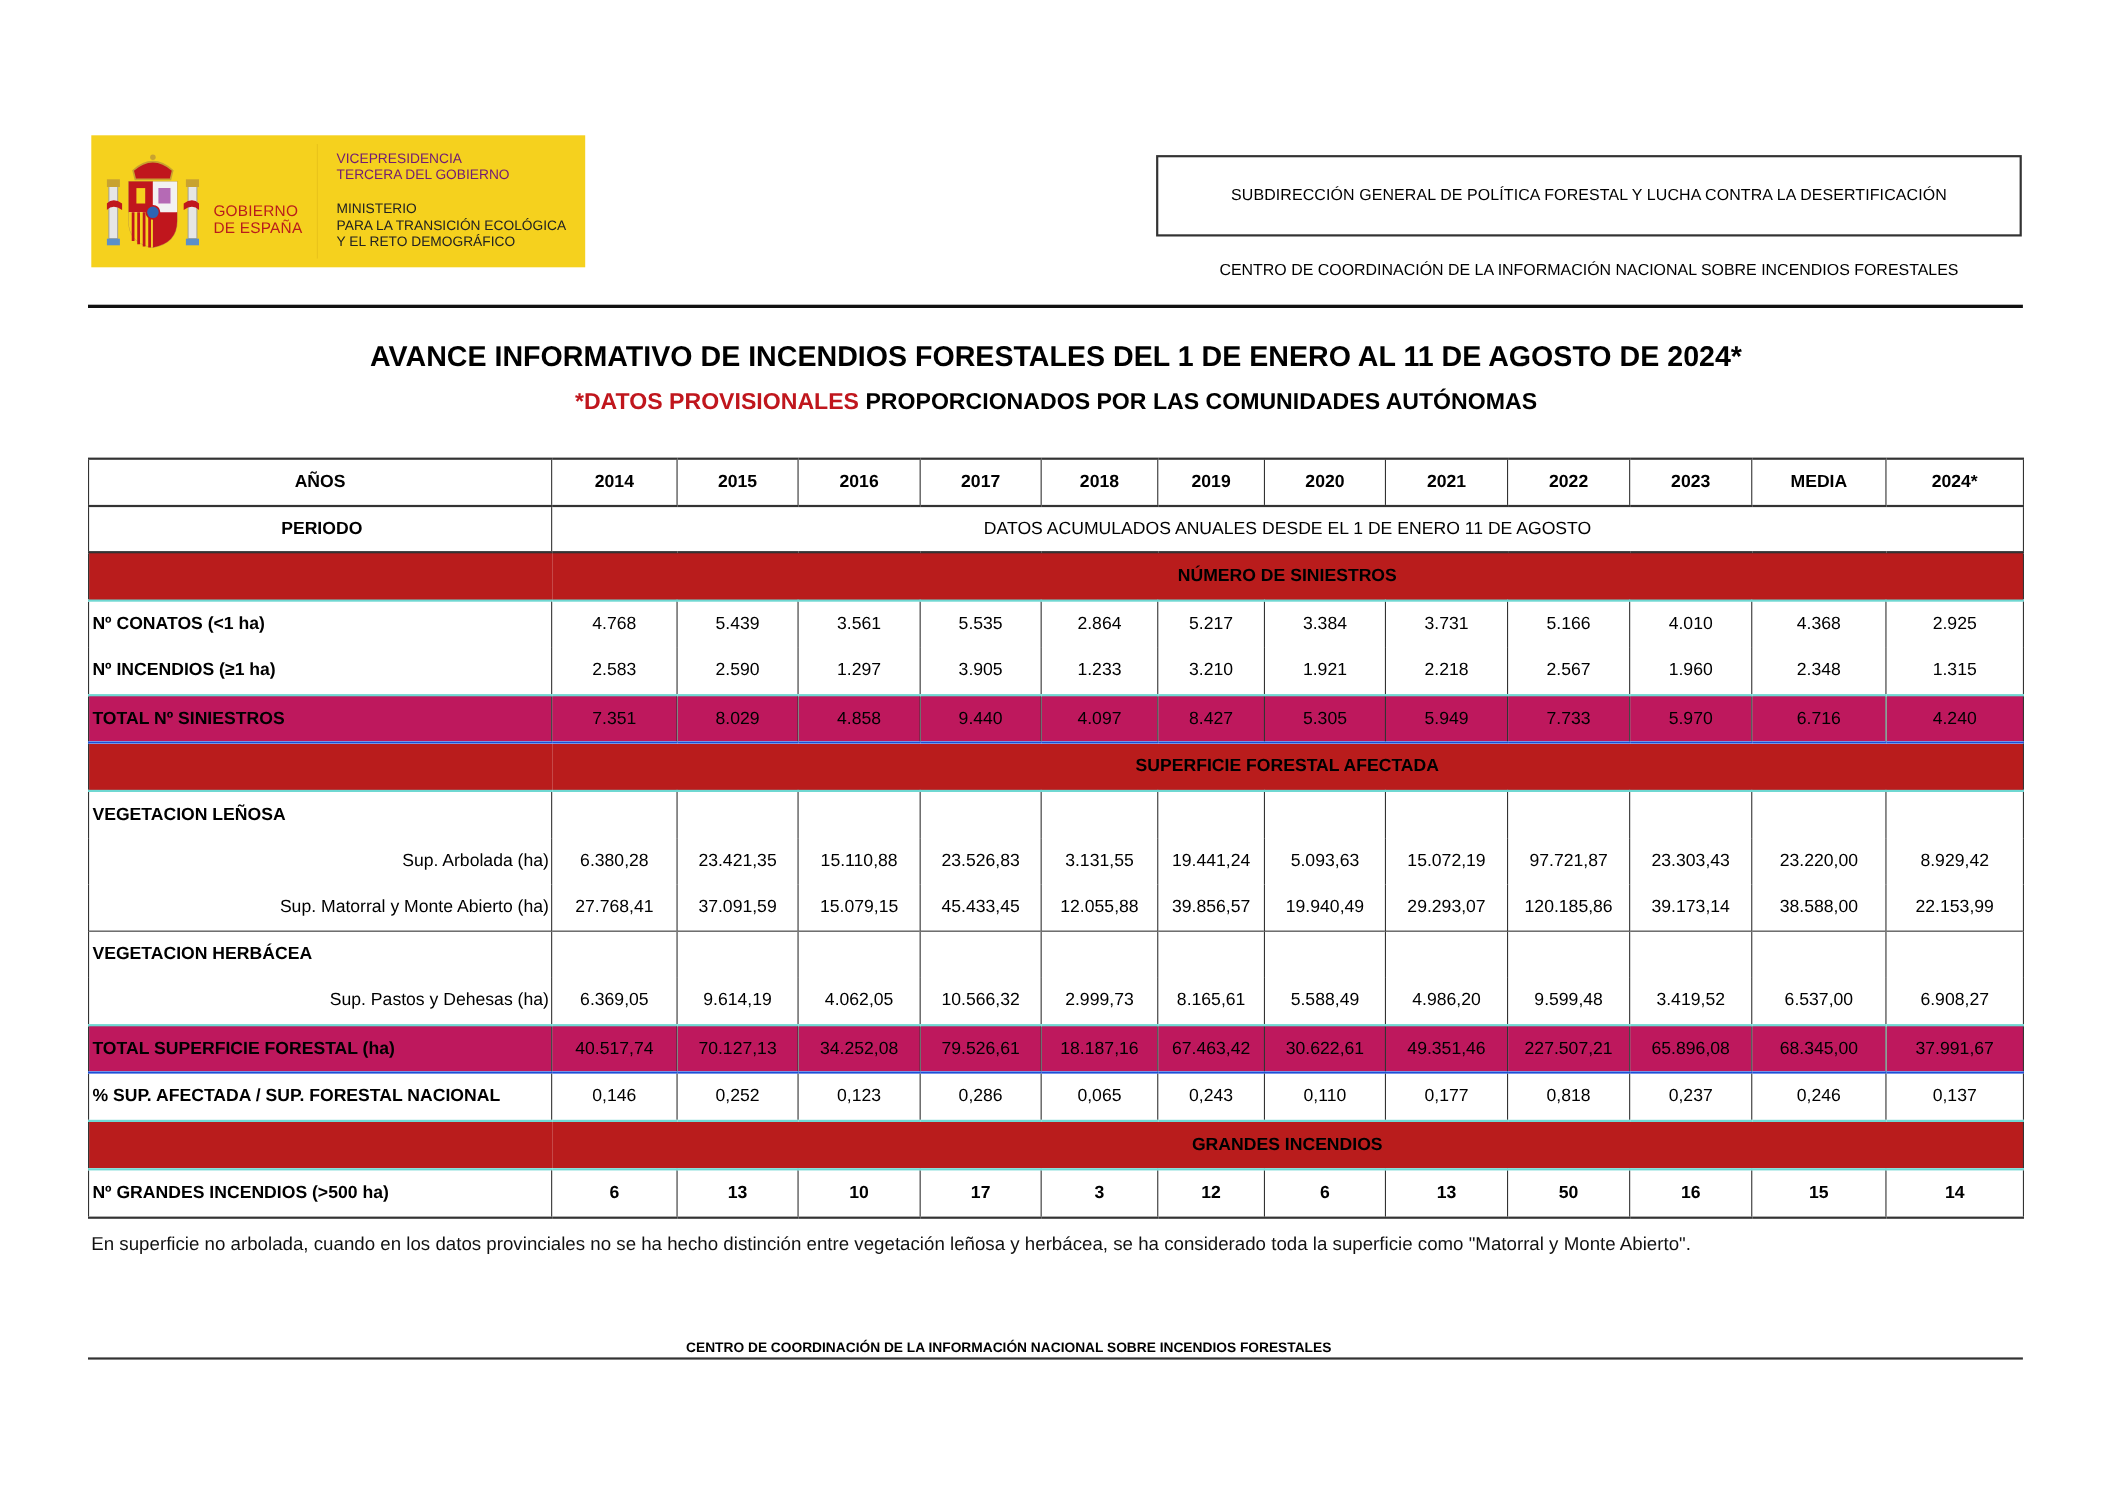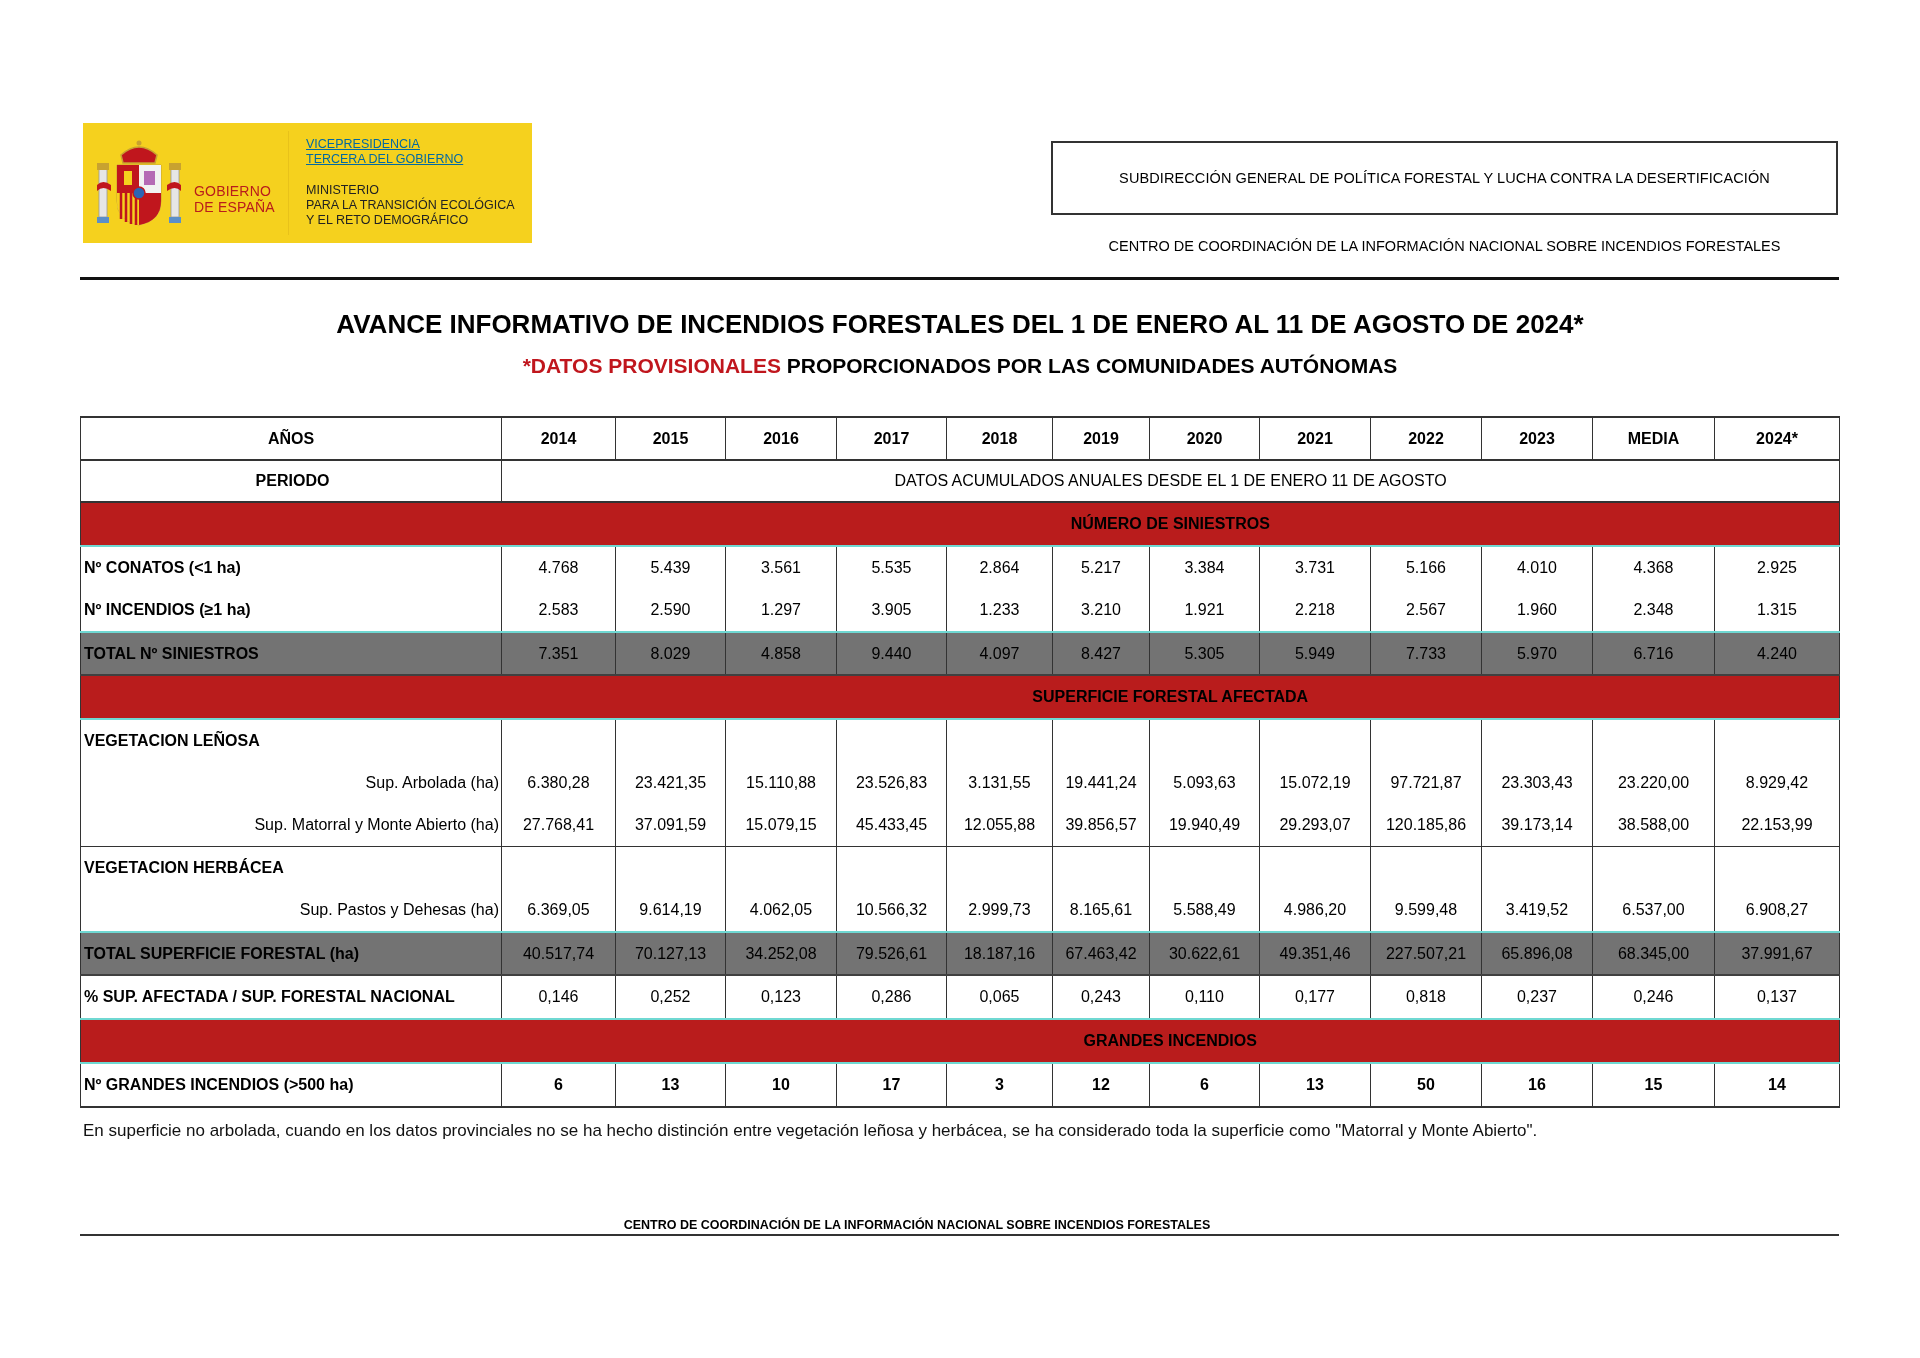--- a/index.html
+++ b/index.html
@@ -3,21 +3,21 @@
 <meta charset="utf-8">
 <style>
   html, body { margin:0; padding:0; background:#fff; }
   body { width:1920px; height:1358px; position:relative; overflow:hidden;
          font-family:"Liberation Sans", sans-serif; color:#000; }
   .abs { position:absolute; }
   
   .logo { left:83px; top:123px; width:449px; height:120px; background:#f5d11e; }
   .logo .divider { position:absolute; left:205px; top:8px; width:1px; height:104px; background:#e8c21a; }
   .logo .gob { position:absolute; left:111px; top:60px; font-size:14px; line-height:16px; color:#b91c1c; letter-spacing:0.2px; }
-  .logo .vice { position:absolute; left:223px; top:14px; font-size:12.5px; line-height:15px; color:#0369a1;text-decoration:underline; }
+  .logo .vice { position:absolute; left:223px; top:14px; font-size:12.5px; line-height:15px; color:#701a75; }
   .logo .min { position:absolute; left:223px; top:60px; font-size:12.5px; line-height:15px; color:#222; }
   .logo .crest { position:absolute; left:14px; top:16px; width:84px; height:90px; }
   
   .subdir { left:1051px; top:141px; width:787px; height:74px; border:2px solid #333; box-sizing:border-box;
             display:flex; align-items:center; justify-content:center; font-size:14.5px; letter-spacing:0.1px; }
   .centro-top { left:1051px; top:238px; width:787px; text-align:center; font-size:14.5px; }
   .hr-top { left:80px; top:277px; width:1759px; height:3px; background:#111; }
   .title { left:0; top:309px; width:1920px; text-align:center; font-size:26px; font-weight:bold; }
   .subtitle { left:0; top:354px; width:1920px; text-align:center; font-size:21px; font-weight:bold; }
   .subtitle .red { color:#c0161d; }
@@ -27,21 +27,21 @@
   table.data td { border-left:1px solid #333; border-right:1px solid #333; padding:0; text-align:center;
                   white-space:nowrap; overflow:hidden; }
   table.data tr.hdr td { height:41px; border-top:2px solid #333; border-bottom:2px solid #333; font-weight:bold; }
   table.data tr.per td { height:40px; border-bottom:2px solid #333; }
   table.data tr.per td.lbl { text-align:center; font-weight:bold; }
   table.data tr.sec td { height:42px; background:#b91c1c; font-weight:bold; border-left:none; border-right:none;
                          border-bottom:2px solid #6fd8d2; }
   table.data tr.sec td.first { border-left:1px solid #333; }
   table.data tr.sec td.last { border-right:1px solid #333; }
   table.data tr.row td { height:42px; }
-  table.data tr.total td { height:41px; background:#737373; border-top:2px solid #6fd8d2; border-bottom:2px solid #404040;margin-top:23px; }
+  table.data tr.total td { height:41px; background:#be185d; border-top:2px solid #6fd8d2; border-bottom:2px solid #1d4ed8;margin-top:23px; }
   table.data td.lbl { text-align:left; padding-left:3px; font-weight:bold; }
   table.data td.sub { text-align:right; padding-right:2px; font-weight:normal; }
   table.data tr.grp td { height:42px; }
   table.data tr.grpsep td { border-top:1px solid #333; }
   table.data tr.pct td { border-bottom:2px solid #6fd8d2; }
   table.data tr.big td { height:42px; font-weight:bold; border-bottom:2px solid #333; }
   table.data tr.big td.lbl { font-weight:bold; }
   .note { left:83px; top:1121px; font-size:17px; color:#111; }
   .centro-bottom { left:0; top:1218px; width:1920px; text-align:center; font-size:12.5px; font-weight:bold; padding-right:86px; box-sizing:border-box; }
   .hr-bottom { left:80px; top:1234px; width:1759px; height:2px; background:#333; }

